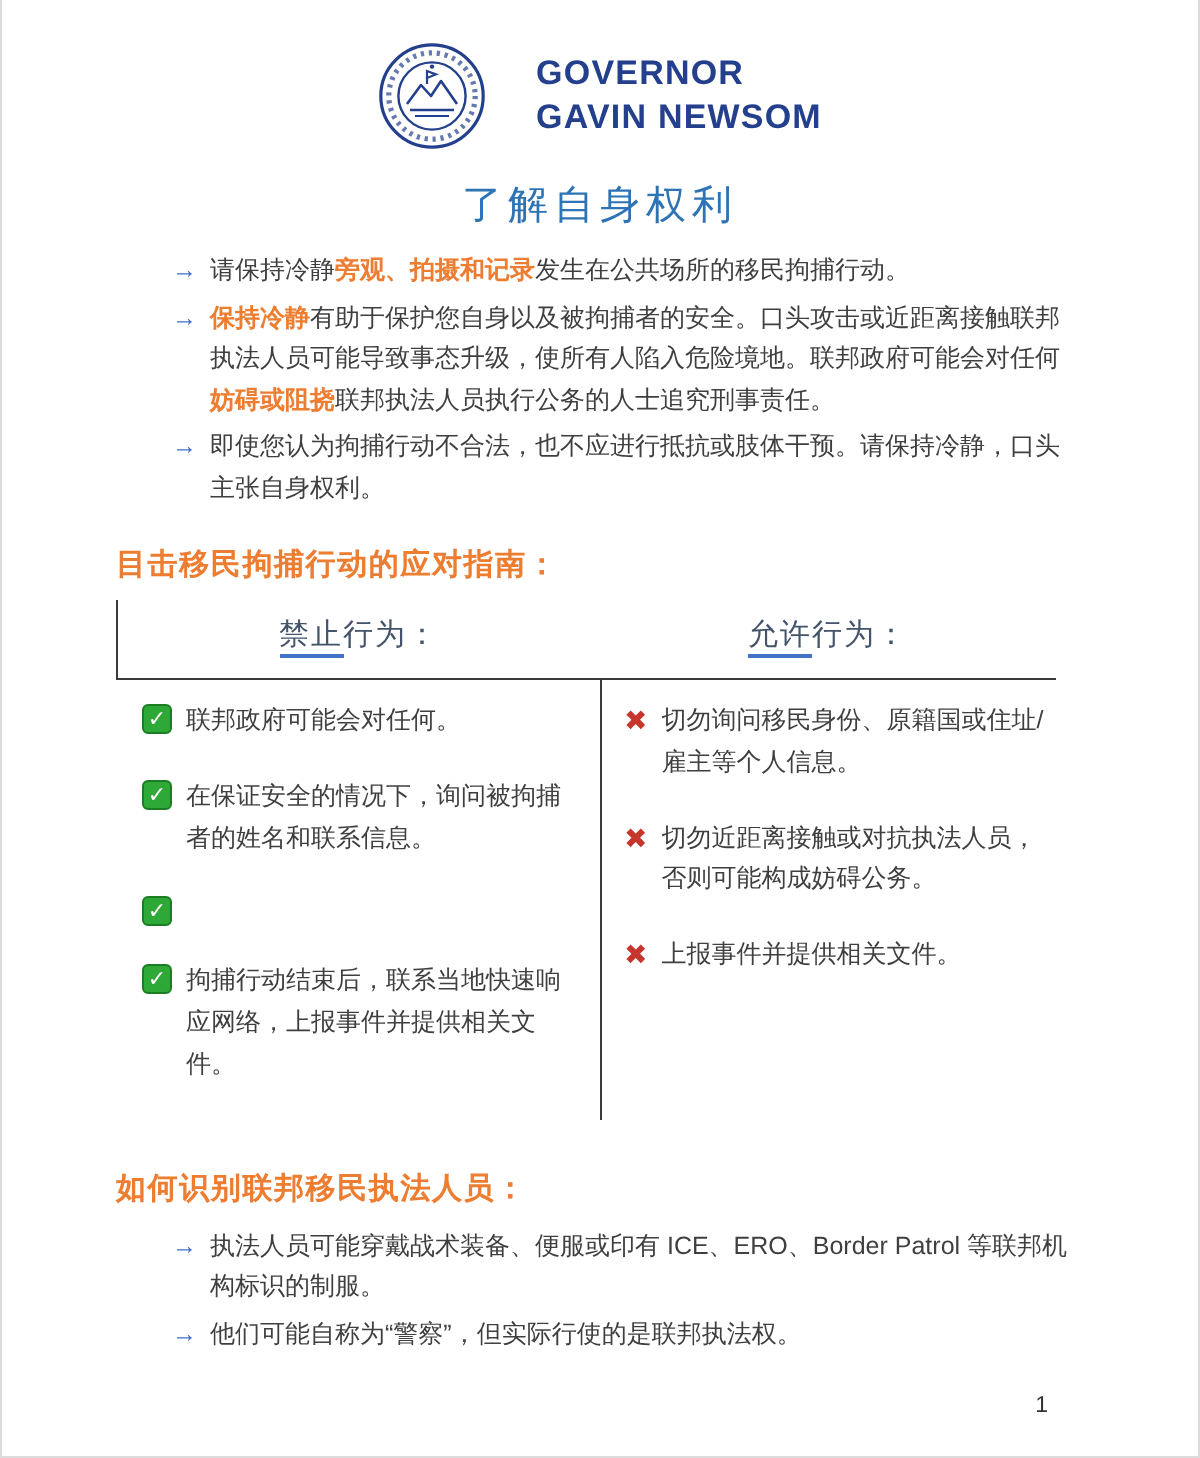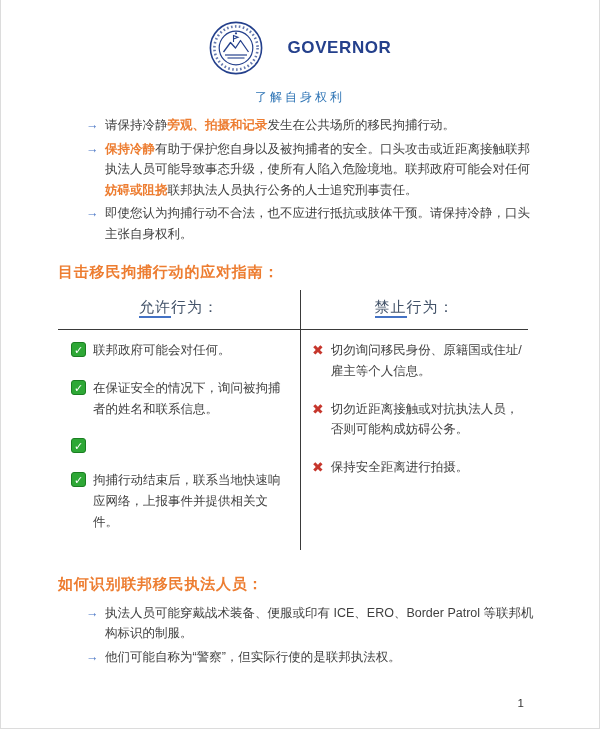--- a/index.html
+++ b/index.html
@@ -8,21 +8,21 @@
     border-left:1px solid #dcdcdc;border-right:1px solid #dcdcdc;border-bottom:1px solid #dcdcdc;
     box-sizing:border-box;overflow:hidden;
     font-family:"Liberation Sans","DejaVu Sans",sans-serif;
   }
   
   .header{display:flex;justify-content:center;align-items:center;gap:25px;padding-top:21px;}
   .seal{width:54px;height:54px;flex:none;display:block;}
   .org-name{color:var(--brand_navy,#24408C);font-weight:bold;font-size:17px;line-height:1.28;letter-spacing:0.6px;}
   
   .doc-title{margin:14px 0 0 0;text-align:center;color:var(--title_blue,#2E74B5);
-    font-size:12px;font-weight:normal;letter-spacing:3px;}
+    font-size:20px;font-weight:normal;letter-spacing:3px;}
   
   .content{padding:0 58px 0 57px;}
   .sec-heading{margin:0;color:var(--accent_orange,#ED7D31);font-weight:bold;font-size:15px;letter-spacing:0.8px;}
   .mt-h1{margin-top:21px;}
   .mt-h2{margin-top:19px;}
   .mt-h3{margin-top:25px;}
   
   .bullets{margin-top:9px;margin-left:28px;}
   .bullet{display:flex;font-size:12.5px;color:#3f3f3f;line-height:1.64;margin-bottom:3px;}
   .bullet .arrow{color:var(--arrow_blue,#4472C4);width:19px;flex:none;font-weight:bold;}
@@ -58,20 +58,21 @@
         <circle cx="27" cy="27" r="16.8" stroke="#24408C" stroke-width="1.2"></circle>
         <path d="M14.5 31 L21.5 21.5 L26.5 27 L31.5 19.5 L39.5 31" stroke="#24408C" stroke-width="1.3" fill="none" stroke-linejoin="round"></path>
         <path d="M16 34 H38" stroke="#24408C" stroke-width="1.2"></path>
         <path d="M18.5 37 H35.5" stroke="#24408C" stroke-width="1.1"></path>
         <path d="M24.5 21 V14.5 L29 16.2 L24.5 18" stroke="#24408C" stroke-width="1.1" fill="none"></path>
         <circle cx="27" cy="12.3" r="1.1" fill="#24408C"></circle>
       </svg>
     </span>
     <div class="org-name">
       <div>GOVERNOR</div>
+      <div>GAVIN NEWSOM</div>
     </div>
   </div>
 
   <h1 class="doc-title">了解自身权利</h1>
 
   <div class="content">
 
     <div class="bullets">
       <div class="bullet">
         <span class="arrow">→</span>
@@ -82,22 +83,22 @@
         <span class="btext"><span class="em">保持冷静</span><span>有助于保护您自身以及被拘捕者的安全。口头攻击或近距离接触联邦执法人员可能导致事态升级，使所有人陷入危险境地。联邦政府可能会对任何</span><span class="em">妨碍或阻挠</span><span>联邦执法人员执行公务的人士追究刑事责任。</span></span>
       </div>
       <div class="bullet">
         <span class="arrow">→</span>
         <span class="btext">即使您认为拘捕行动不合法，也不应进行抵抗或肢体干预。请保持冷静，口头主张自身权利。</span>
       </div>
     </div>
 
     <h2 class="sec-heading mt-h2">目击移民拘捕行动的应对指南：</h2>
     <div class="gtable">
+      <div class="cell-header bl"><span class="u">禁止</span><span>行为：</span></div>
       <div class="cell-header"><span class="u">允许</span><span>行为：</span></div>
-      <div class="cell-header bl"><span class="u">禁止</span><span>行为：</span></div>
 
       <div class="cell-body leftc">
         <div class="titem">
           <span class="check">✓</span>
           <span>联邦政府可能会对任何。</span>
         </div>
         <div class="titem">
           <span class="check">✓</span>
           <span>在保证安全的情况下，询问被拘捕者的姓名和联系信息。</span>
         </div>
@@ -114,21 +115,21 @@
         <div class="titem">
           <span class="cross">✖</span>
           <span>切勿询问移民身份、原籍国或住址/雇主等个人信息。</span>
         </div>
         <div class="titem">
           <span class="cross">✖</span>
           <span>切勿近距离接触或对抗执法人员，否则可能构成妨碍公务。</span>
         </div>
         <div class="titem">
           <span class="cross">✖</span>
-          <span>保持安全距离进行拍摄。</span>
+          <span>上报事件并提供相关文件。</span>
         </div>
       </div>
     </div>
 
     <h2 class="sec-heading mt-h3">如何识别联邦移民执法人员：</h2>
     <div class="bullets">
       <div class="bullet">
         <span class="arrow">→</span>
         <span class="btext">执法人员可能穿戴战术装备、便服或印有 ICE、ERO、Border Patrol 等联邦机构标识的制服。</span>
       </div>

